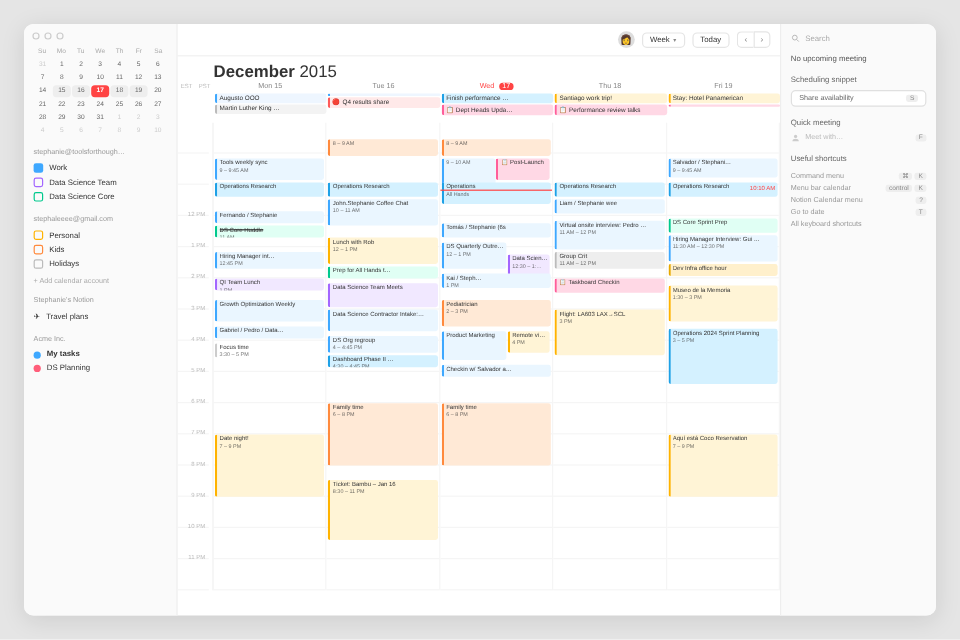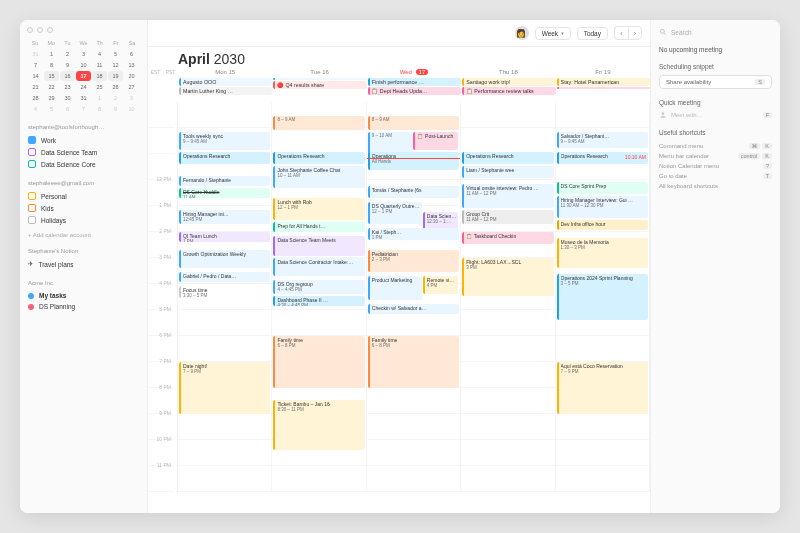--- a/index.html
+++ b/index.html
@@ -182,21 +182,21 @@
         <span>Week</span>
         <span style="font-size:5px;color:#888">▾</span>
       </div>
       <div class="btn">Today</div>
       <div class="nav-arrows">
         <div class="nav-arrow">‹</div>
         <div class="nav-arrow">›</div>
       </div>
     </div>
     <div class="title">
-      <span>April</span> <span class="year">2030</span>
+      <span>December</span> <span class="year">2015</span>
     </div>
     <div class="headers" id="day-headers">
       <div class="tz">
         <span>EST</span>
           <span>PST</span>
       </div>
     <div>Mon 15</div>
         <div>Tue 16</div>
         <div class="today-hdr">Wed <span class="today-badge">17</span></div>
         <div>Thu 18</div>

